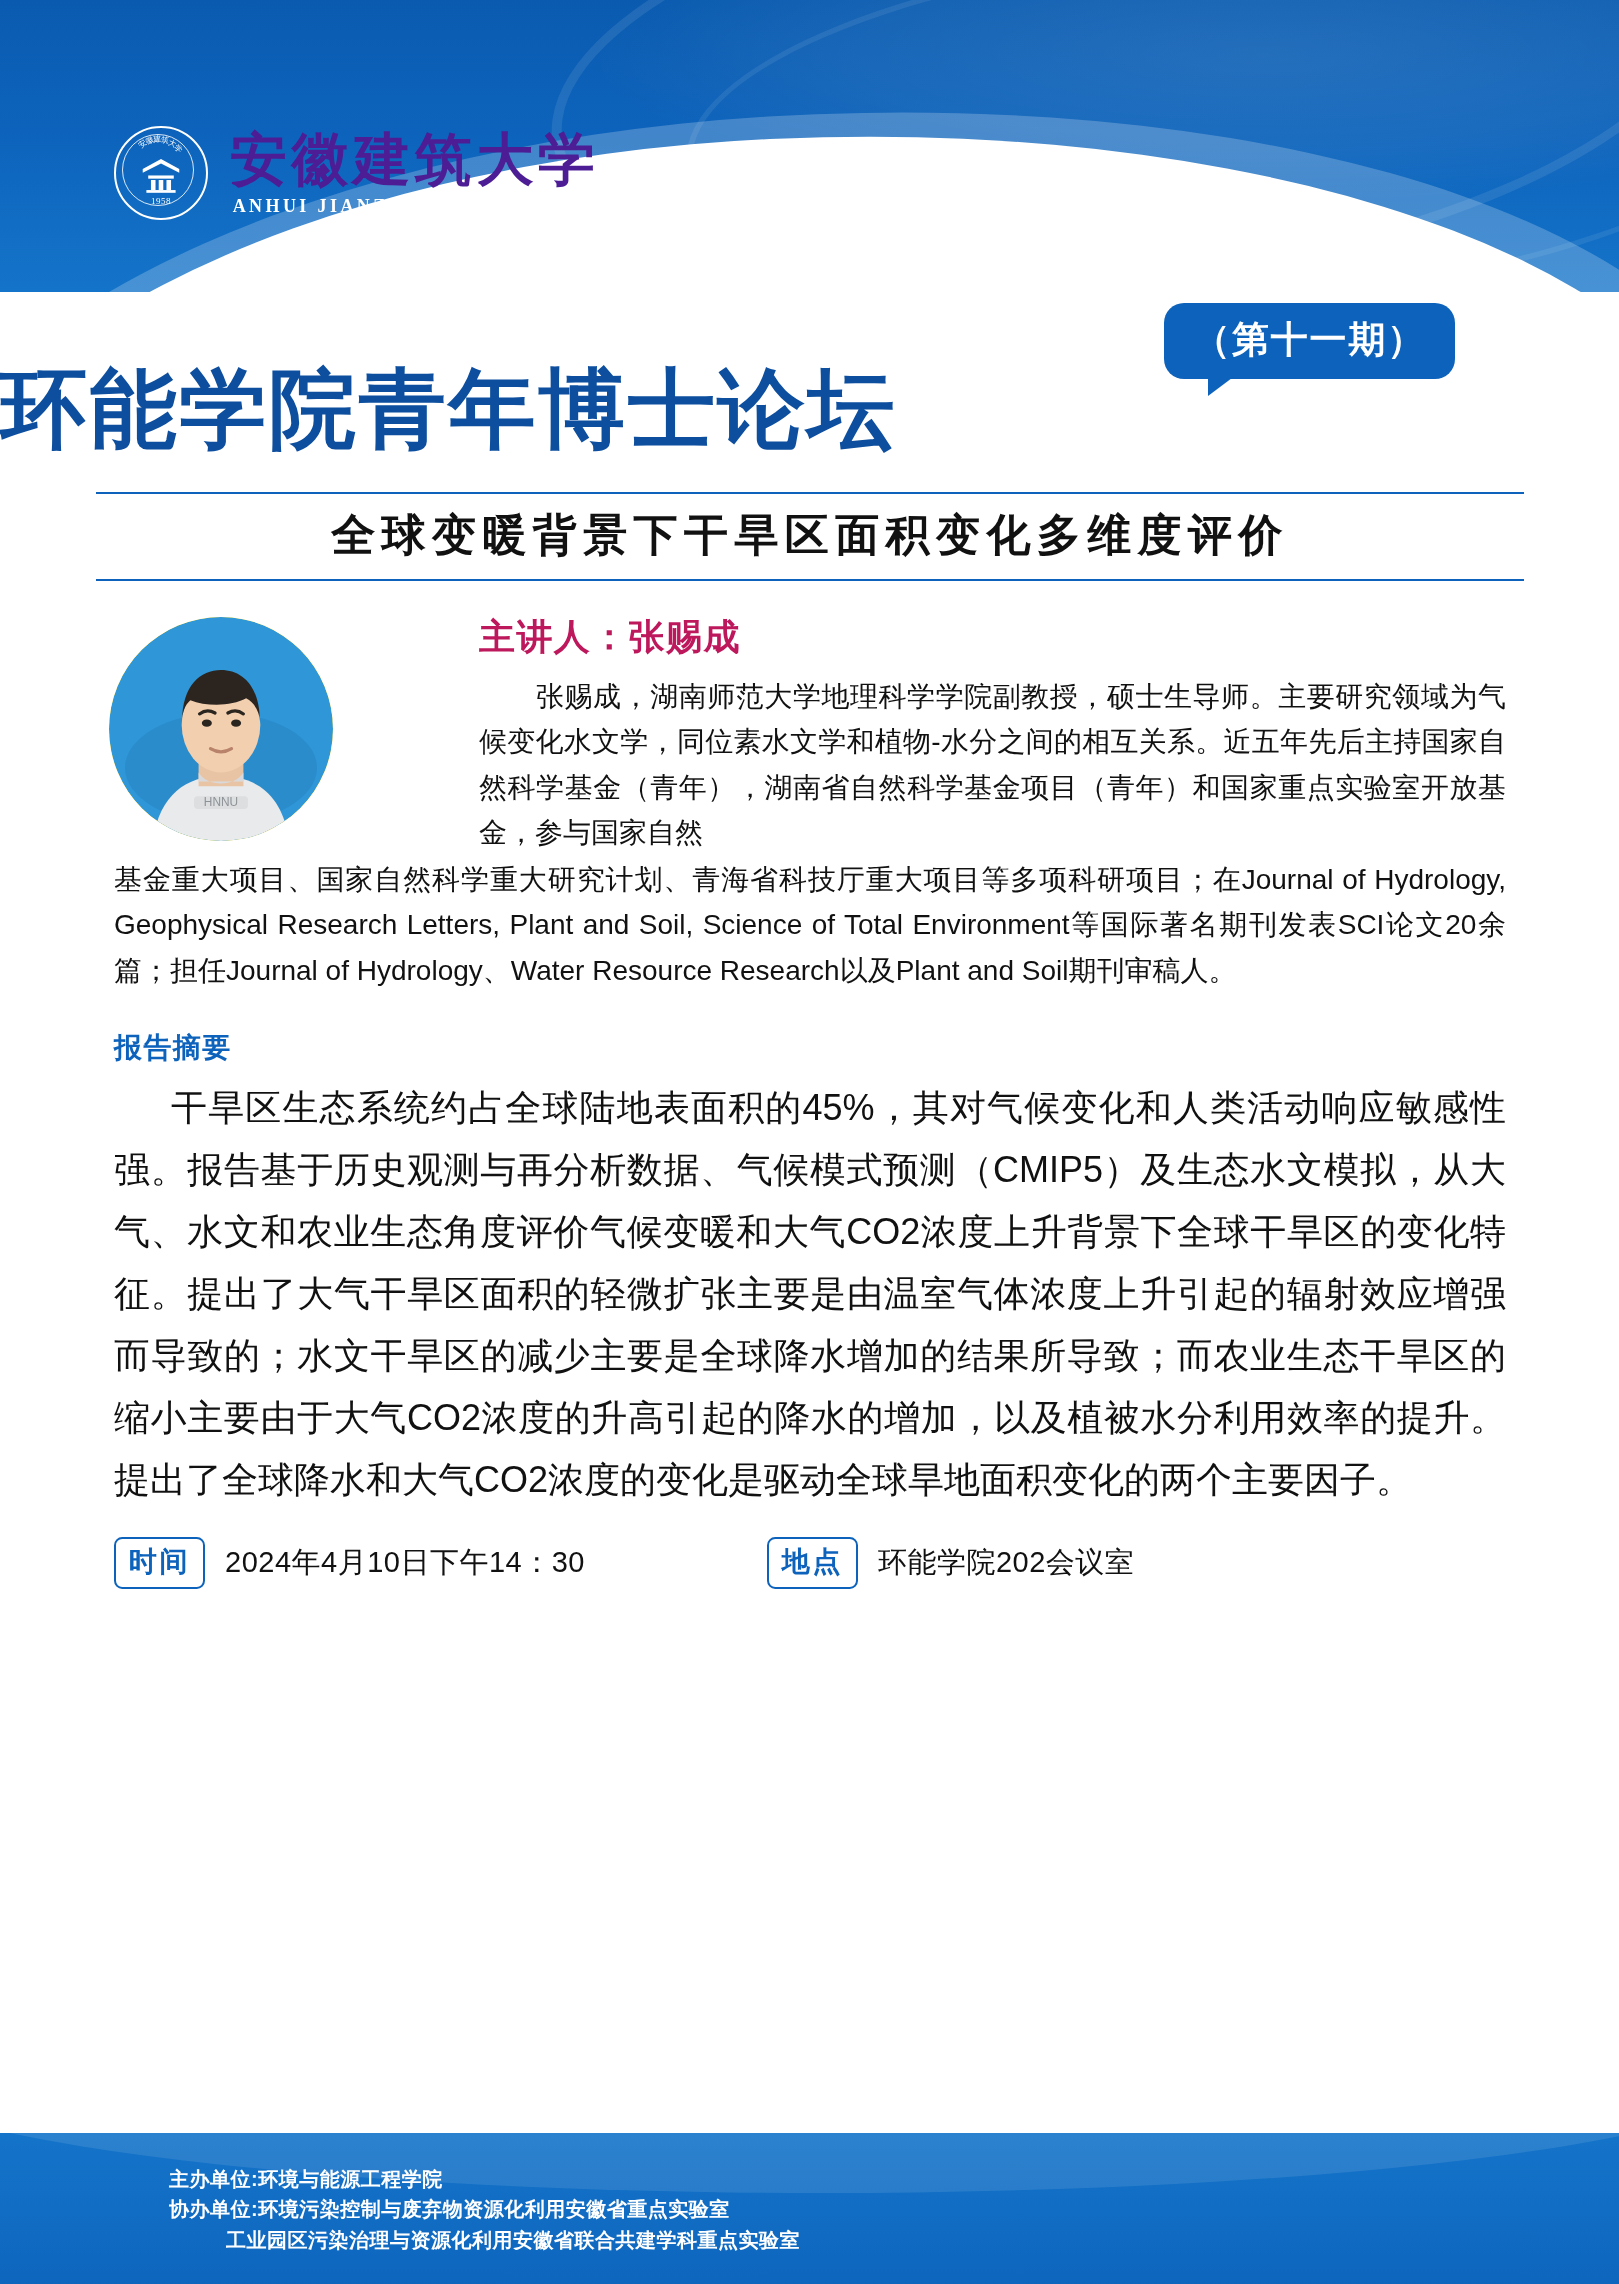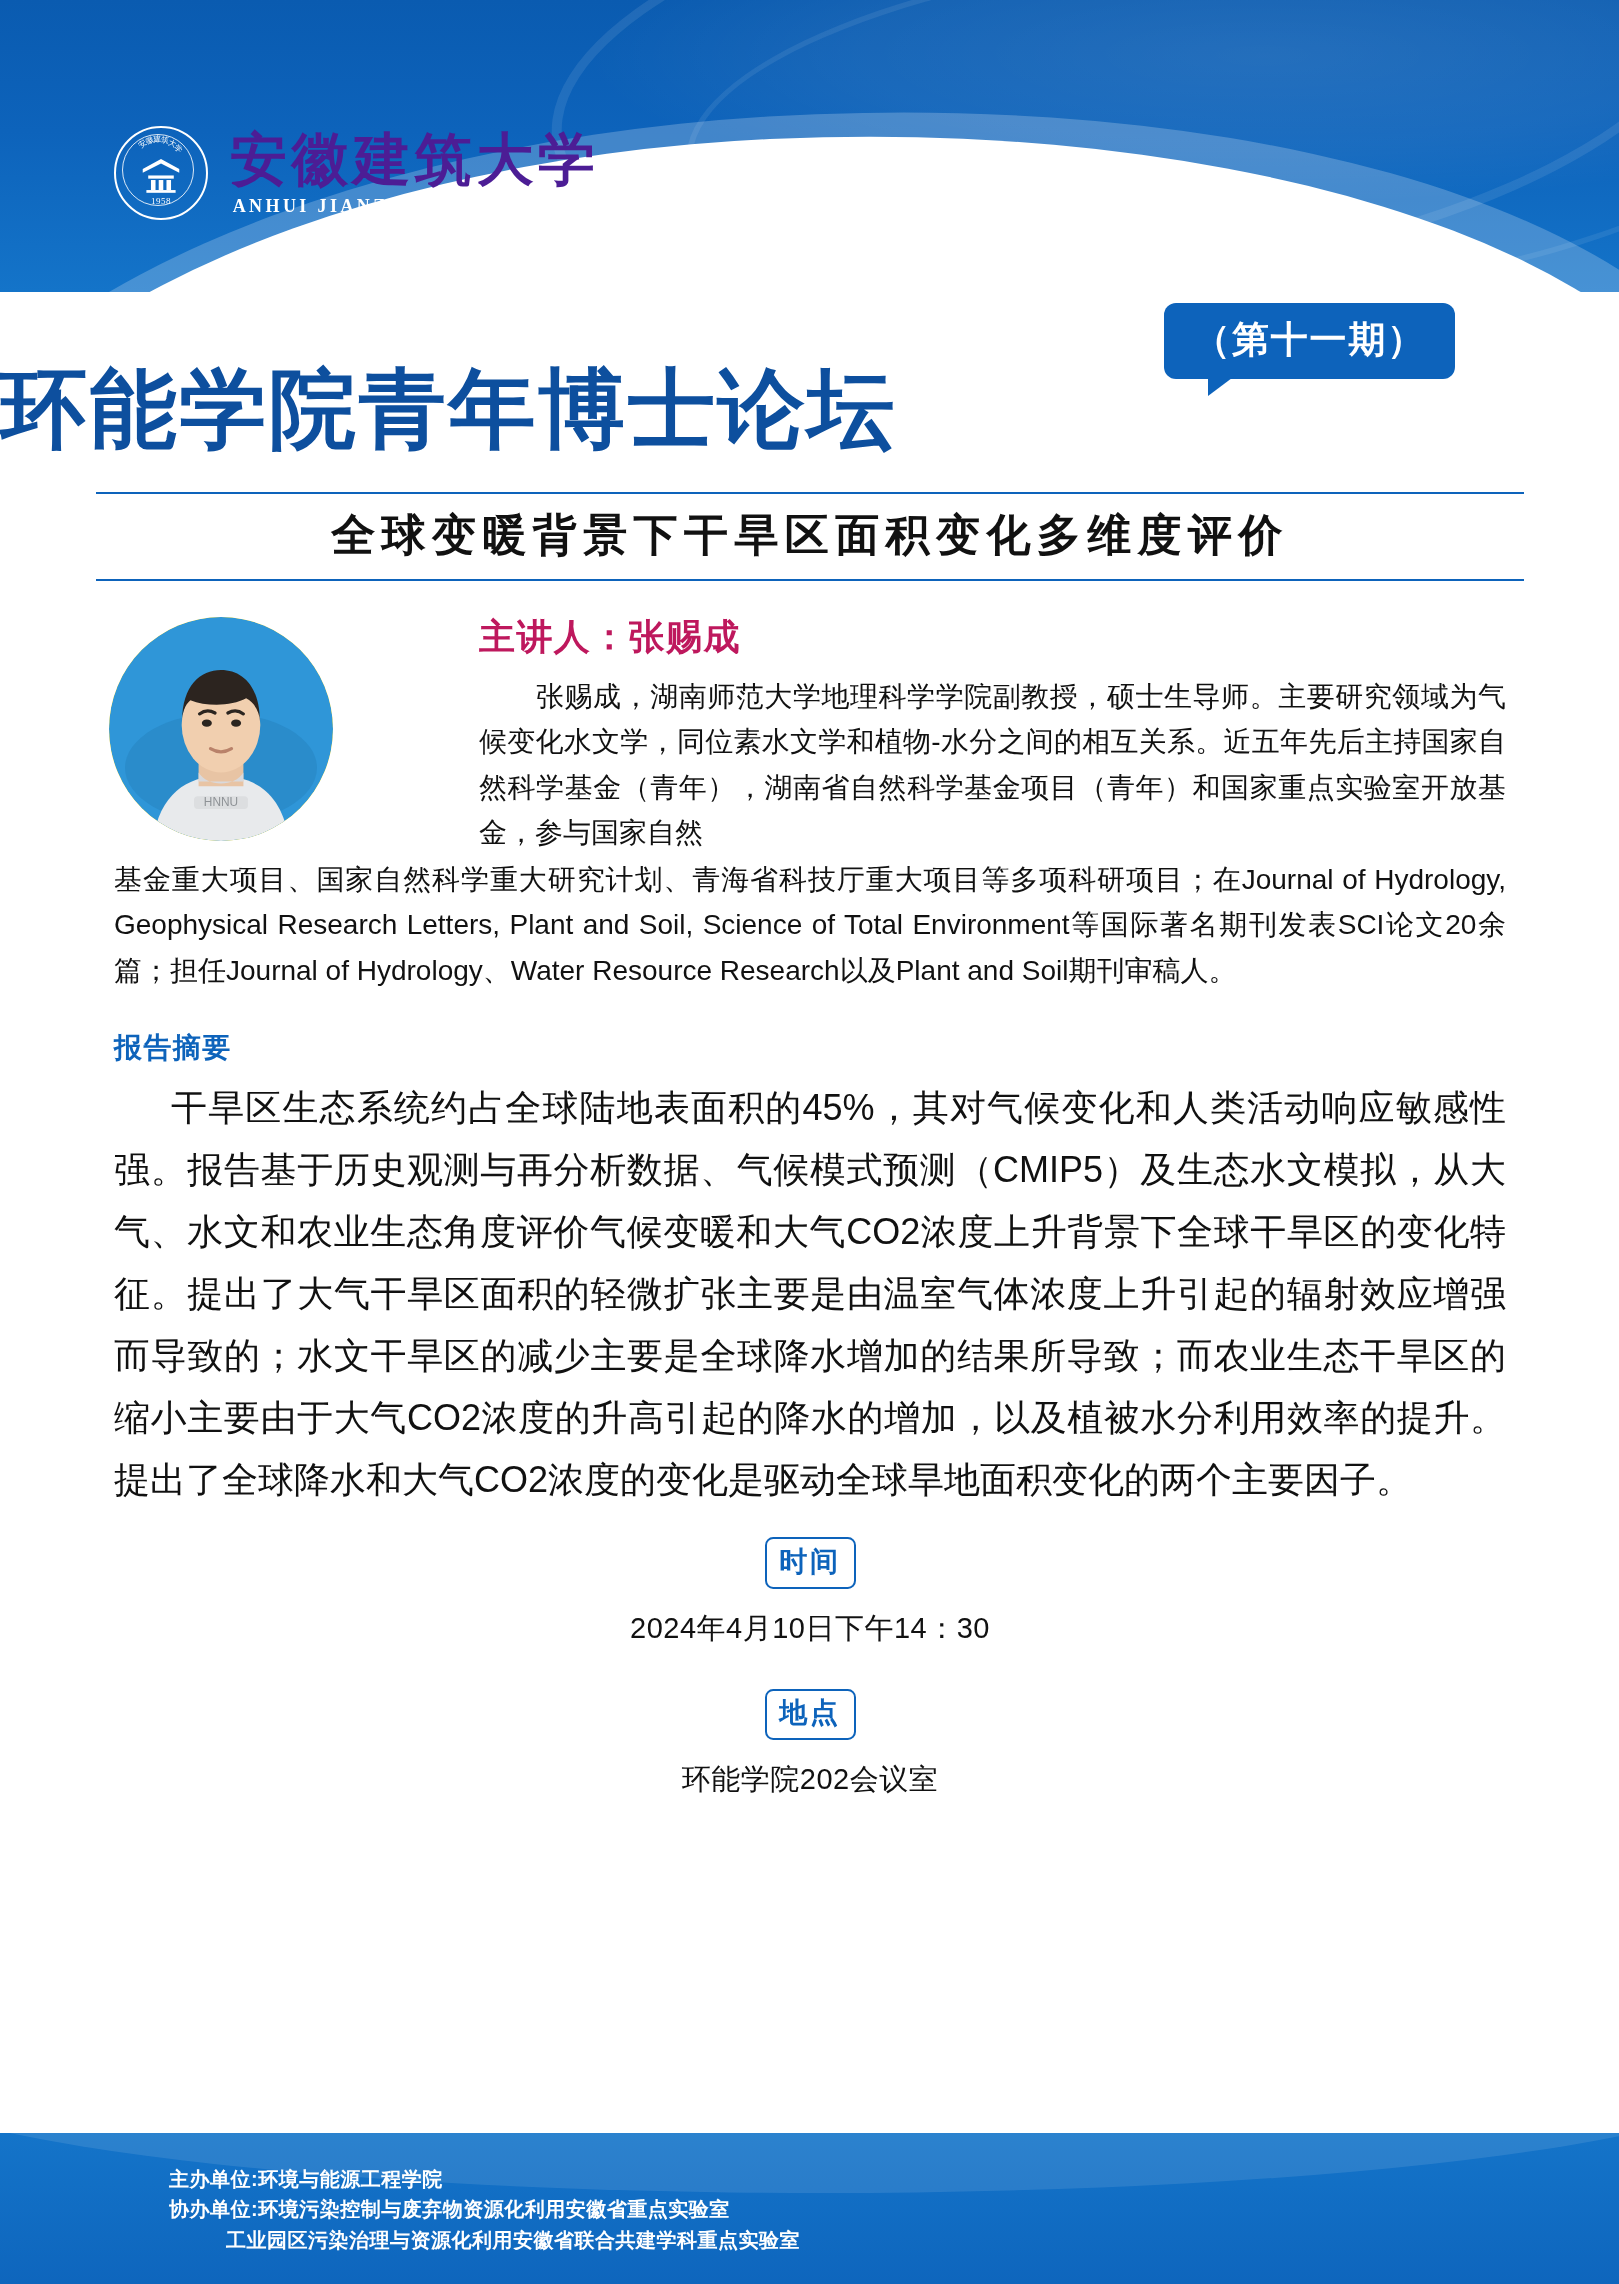--- a/index.html
+++ b/index.html
@@ -156,21 +156,21 @@
 
   
   .badge-row {
     position: relative;
     height: 105px;
   }
   .episode-badge {
     position: absolute;
     right: 165px; top: 47px;
     background: #0d63bb;
-    border-radius: 12px;
+    border-radius: 20px;
     padding: 12px 29px 13.7px 29px;
     color: #ffffff;
     font-family: "Liberation Serif", "DejaVu Serif", serif;
     font-weight: bold;
     font-size: 37px;
     letter-spacing: 1.8px;
     white-space: nowrap;
   }
   .episode-badge::after {
     content: "";
@@ -265,21 +265,20 @@
     text-justify: inter-ideograph;
     text-indent: 57px;
   }
 
   
   .meta-row {
     margin: 27px 114px 0 114px;
     display: flex;
     align-items: center;
     gap: 20px;
-    flex-direction: column;
   }
   .meta-tag {
     border: 2.3px solid #0d63bb;
     border-radius: 8.2px;
     color: #0d63bb;
     font-weight: bold;
     font-size: 28px;
     padding: 3.7px 12.8px 5.5px 12.8px;
     letter-spacing: 2.7px;
     white-space: nowrap;

